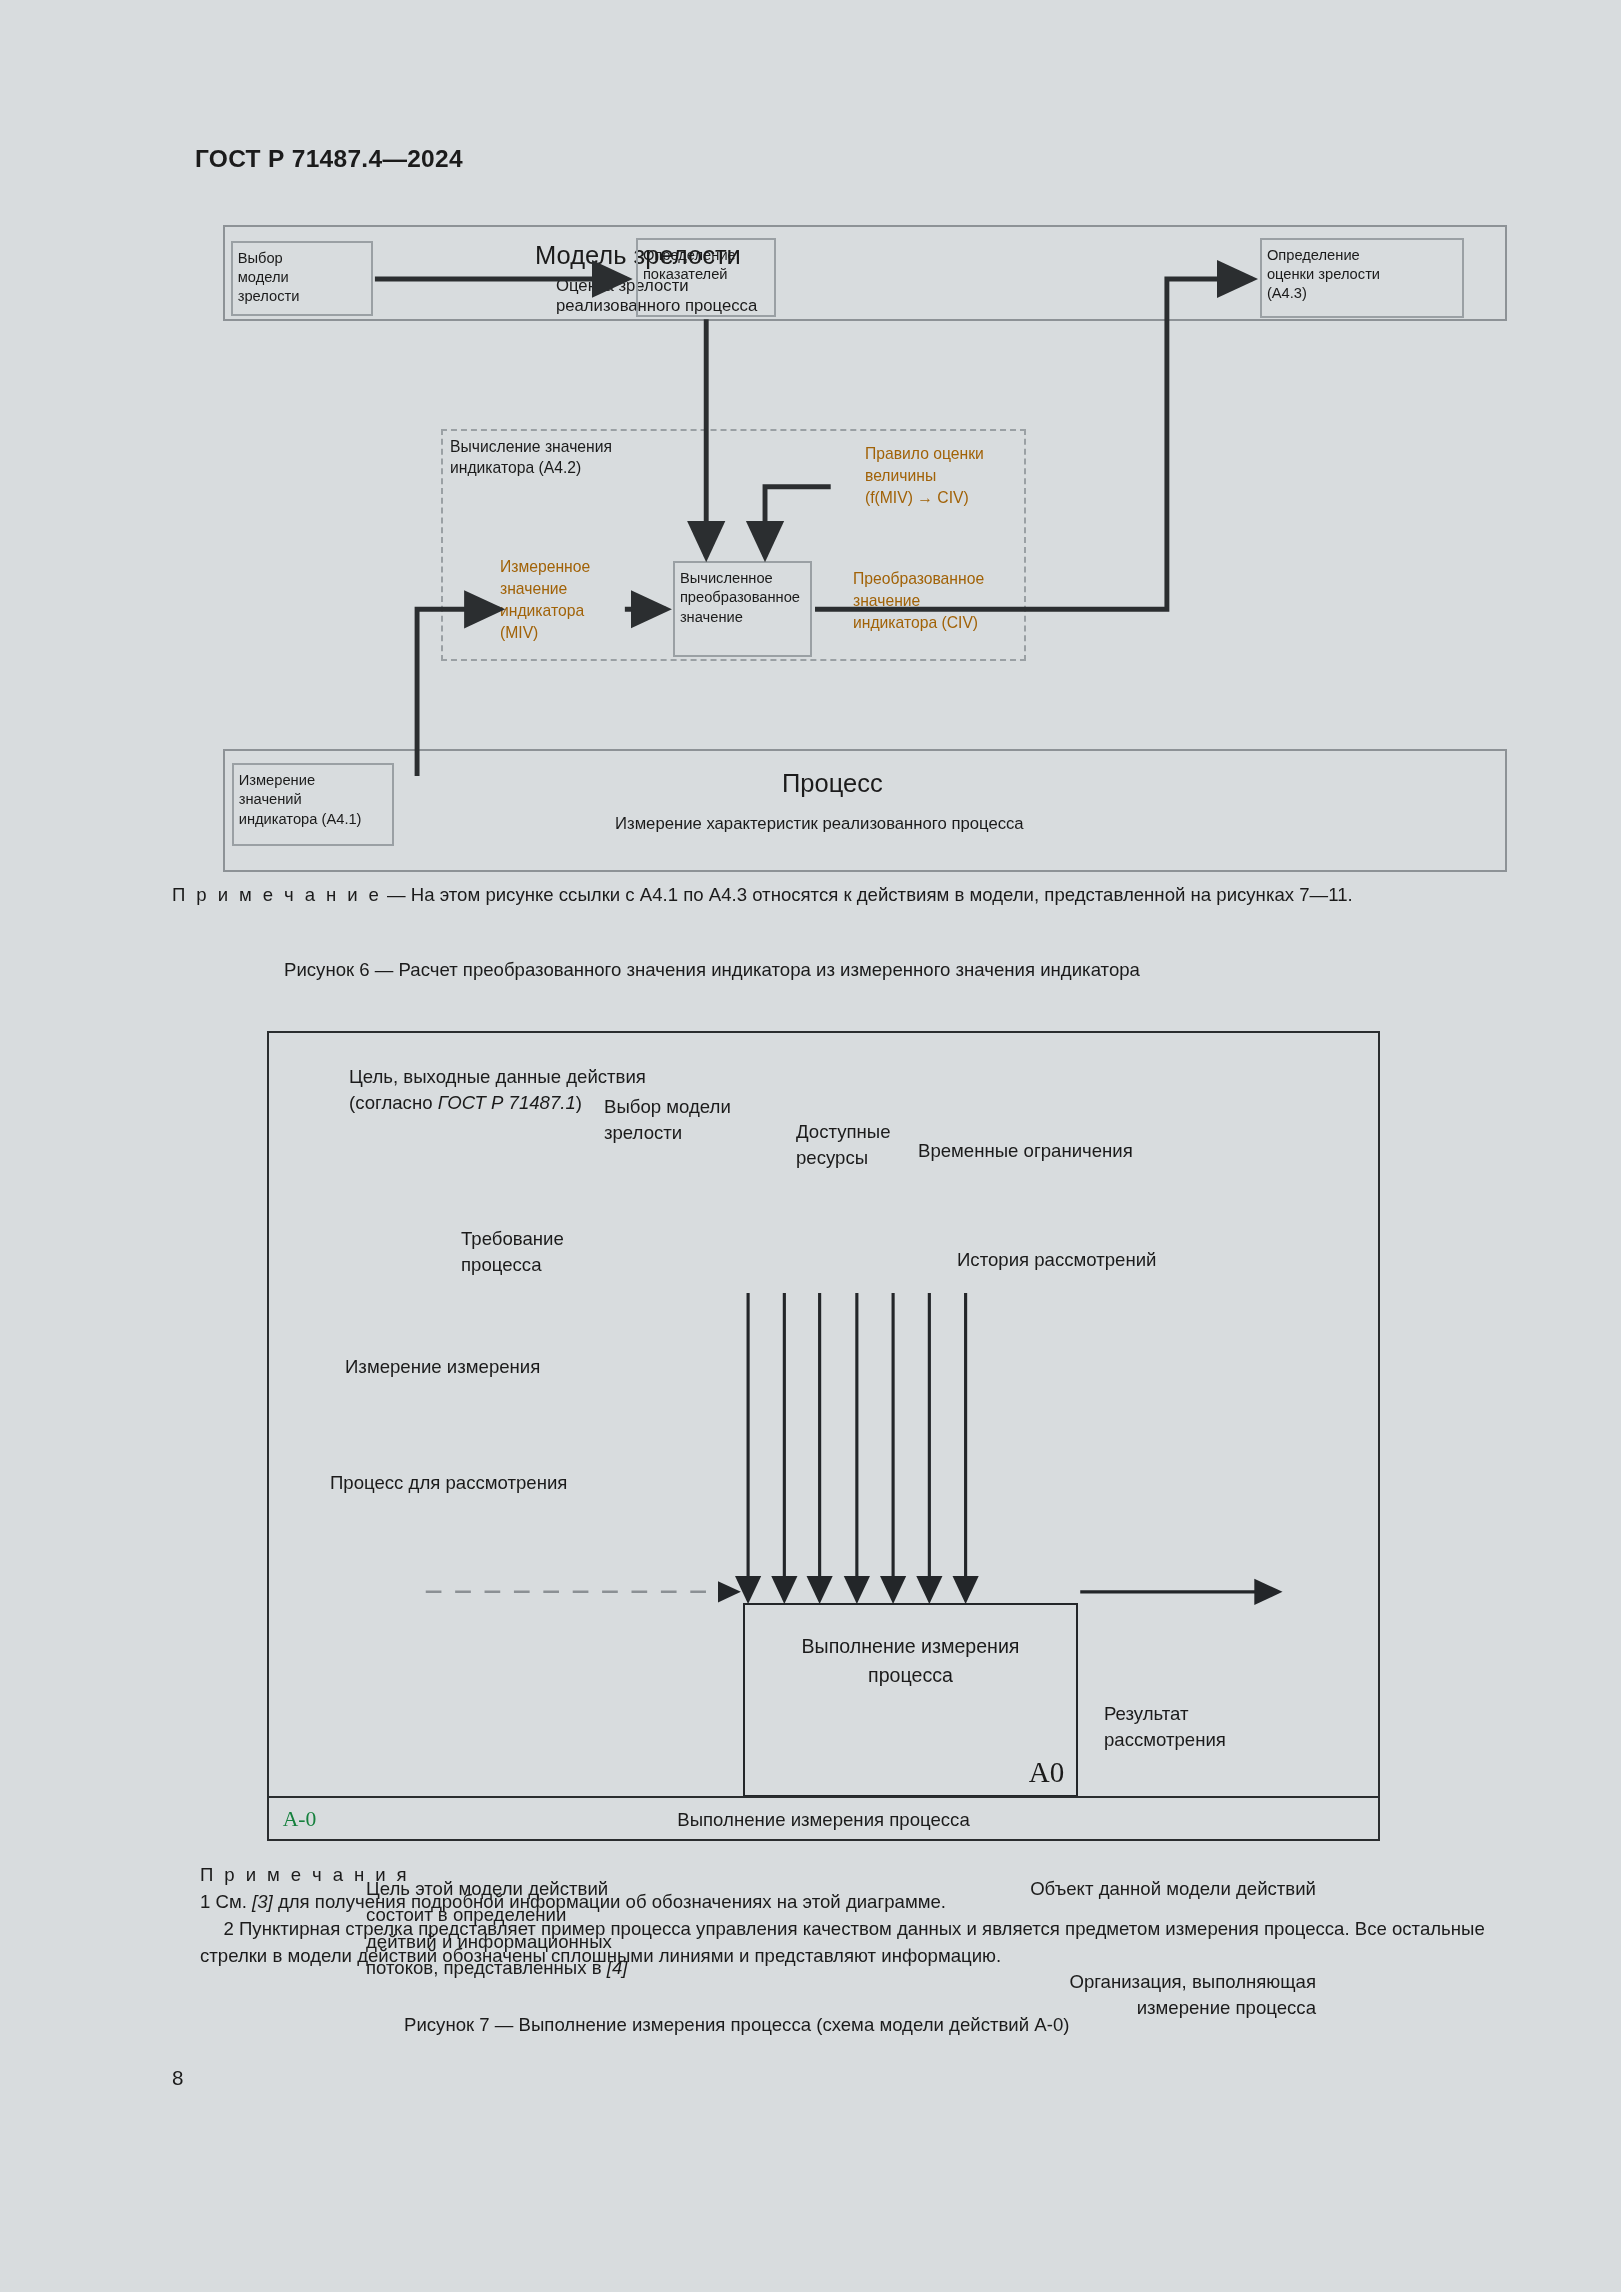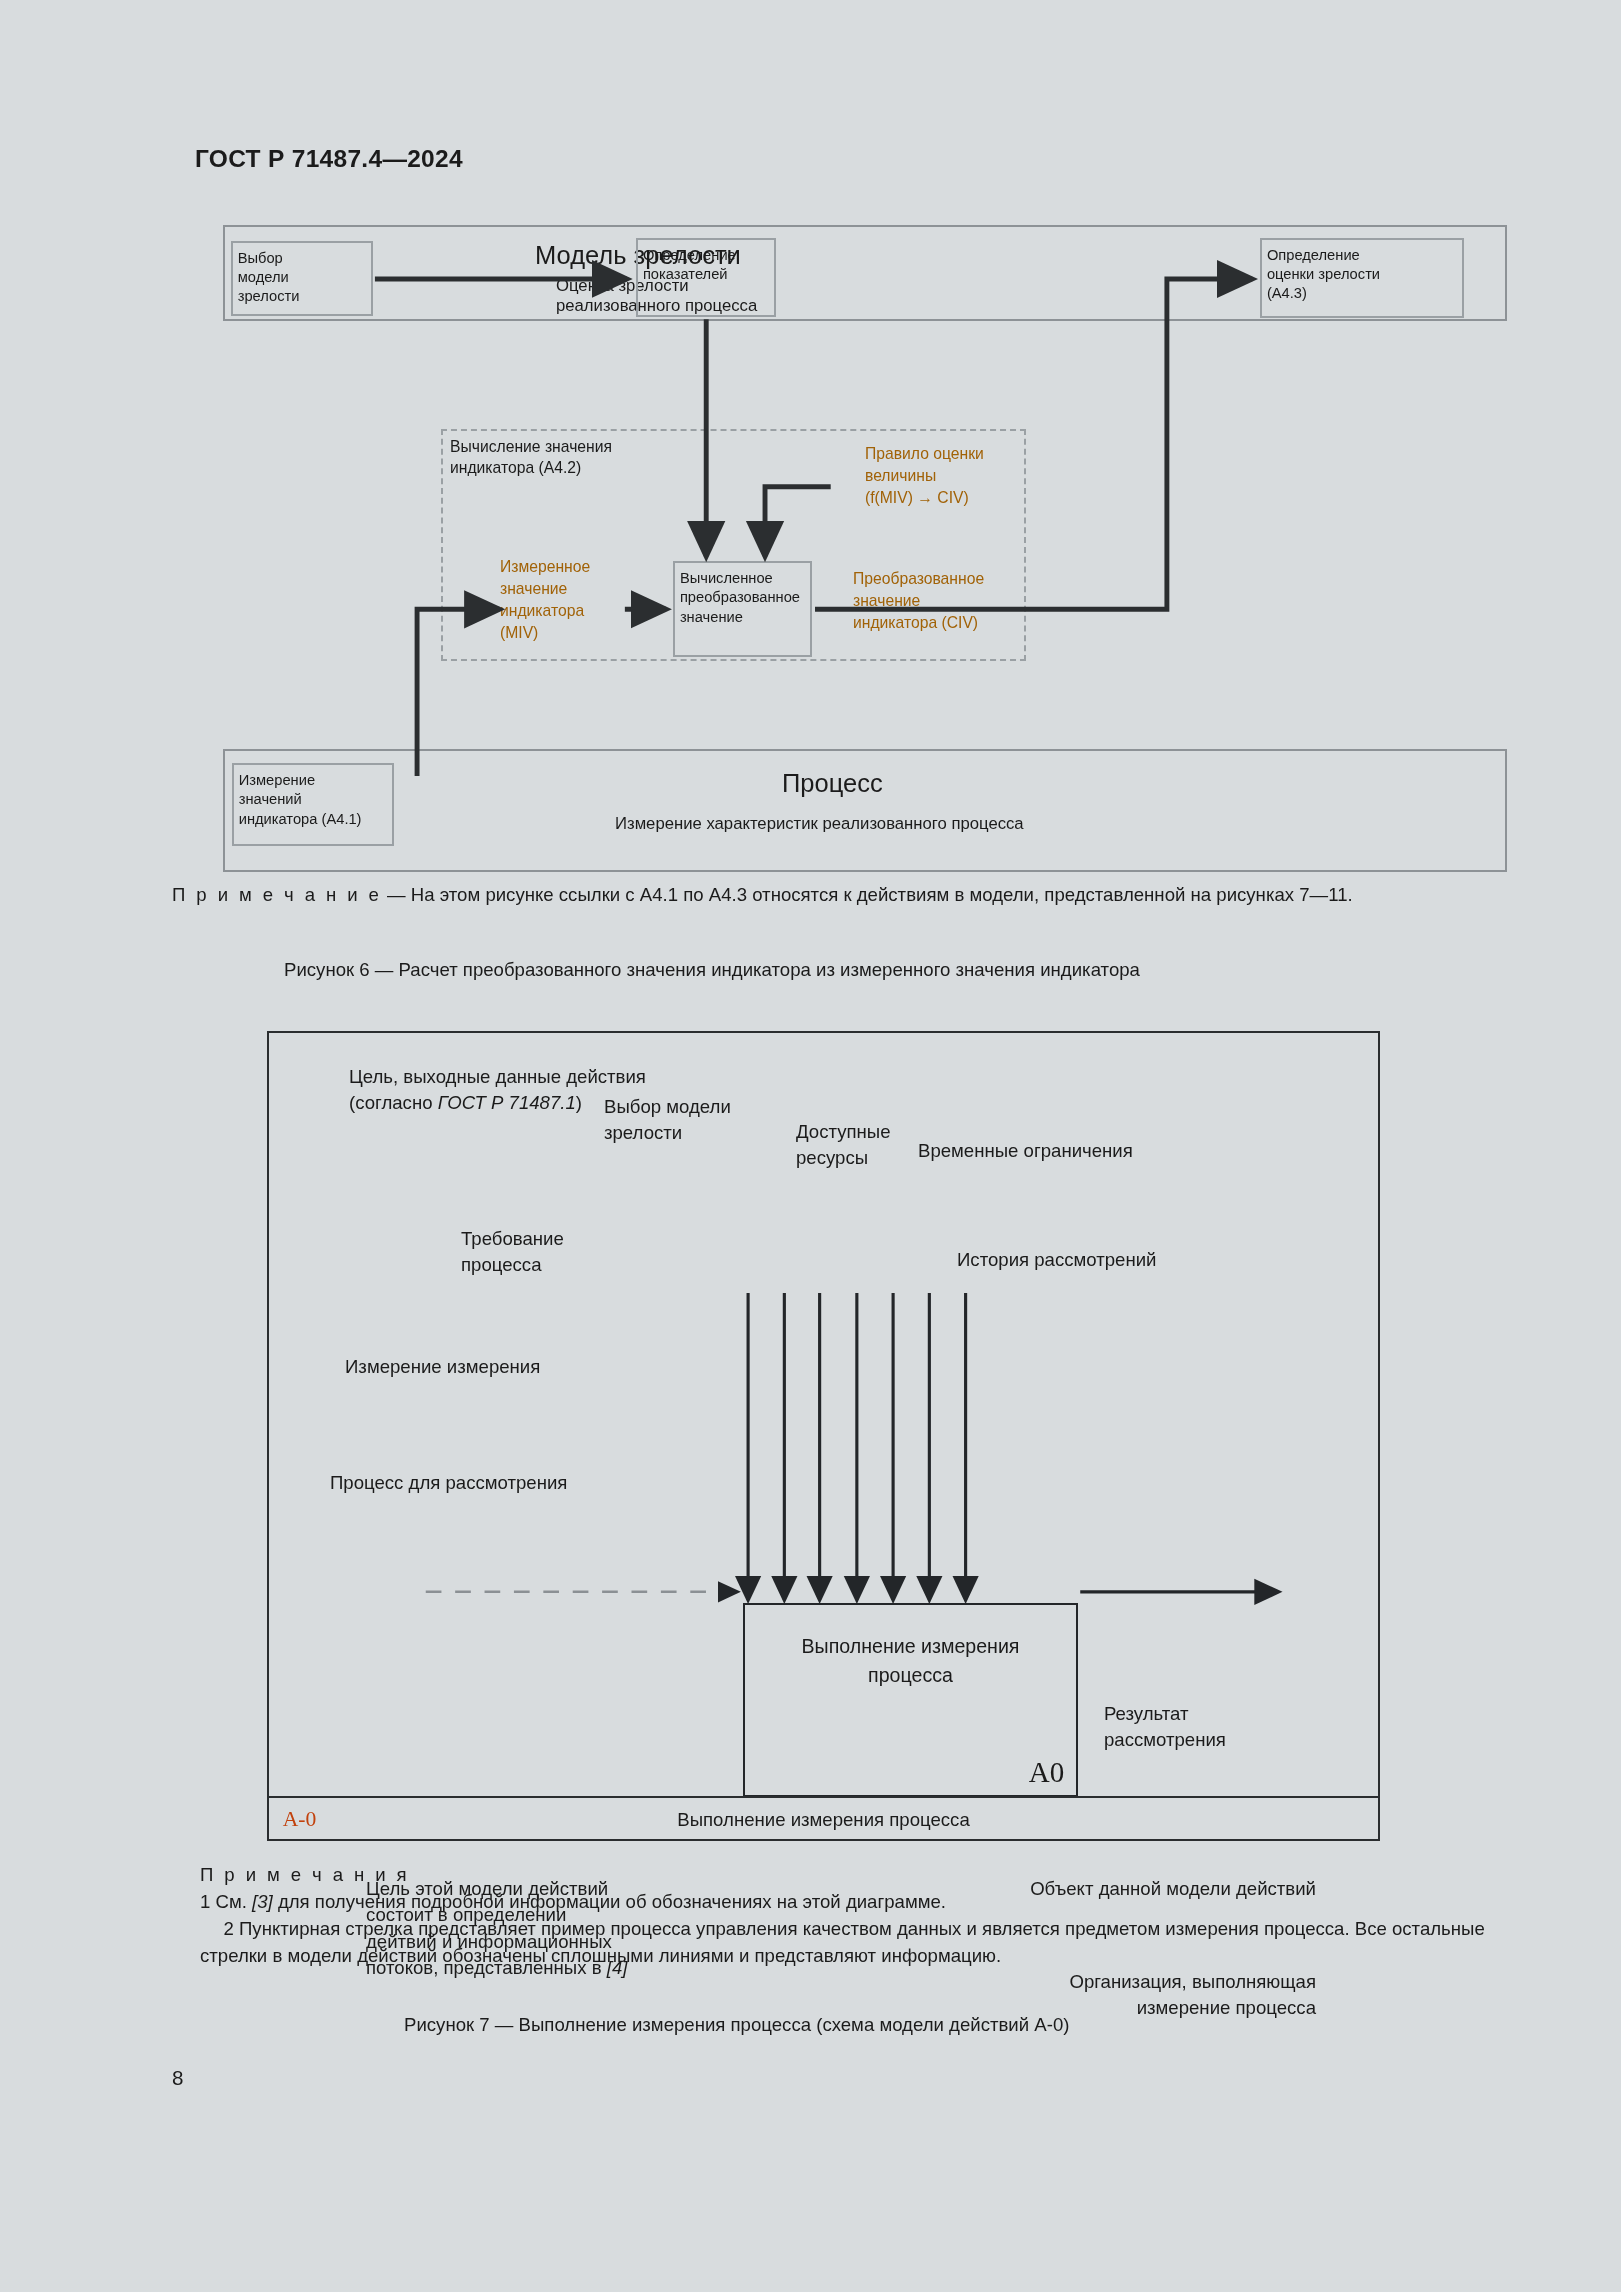--- a/index.html
+++ b/index.html
@@ -165,21 +165,21 @@
     height: 43px;
     border-top: 2px solid #2a2d2f;
     box-sizing: border-box;
   }
   .f7-footer-code {
     position: absolute;
     left: 13.7px;
     top: 8.8px;
     font-size: 21.6px;
     font-family: "Liberation Serif", serif;
-    color: #c2410c;
+    color: #15803d;
   }
   .f7-footer-title {
     position: absolute;
     left: 0; right: 0;
     top: 10.8px;
     text-align: center;
     font-size: 18.6px;
     color: #1b1b1b;
   }
 

